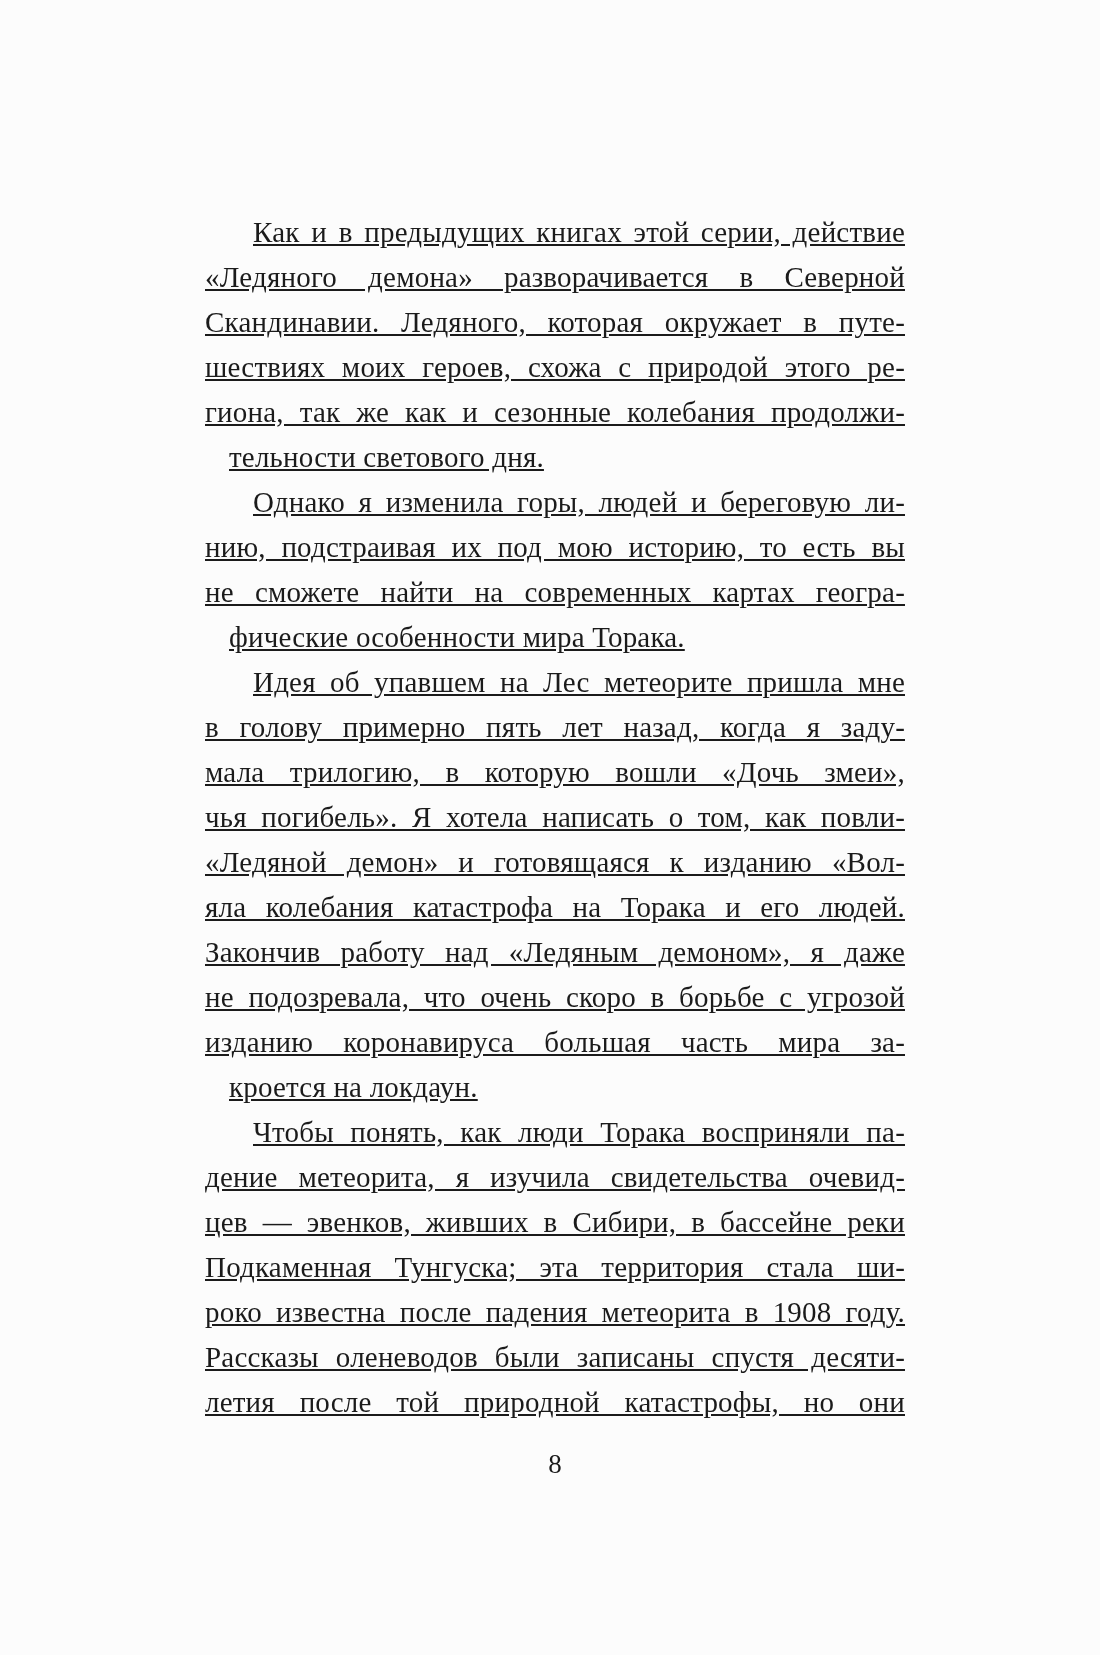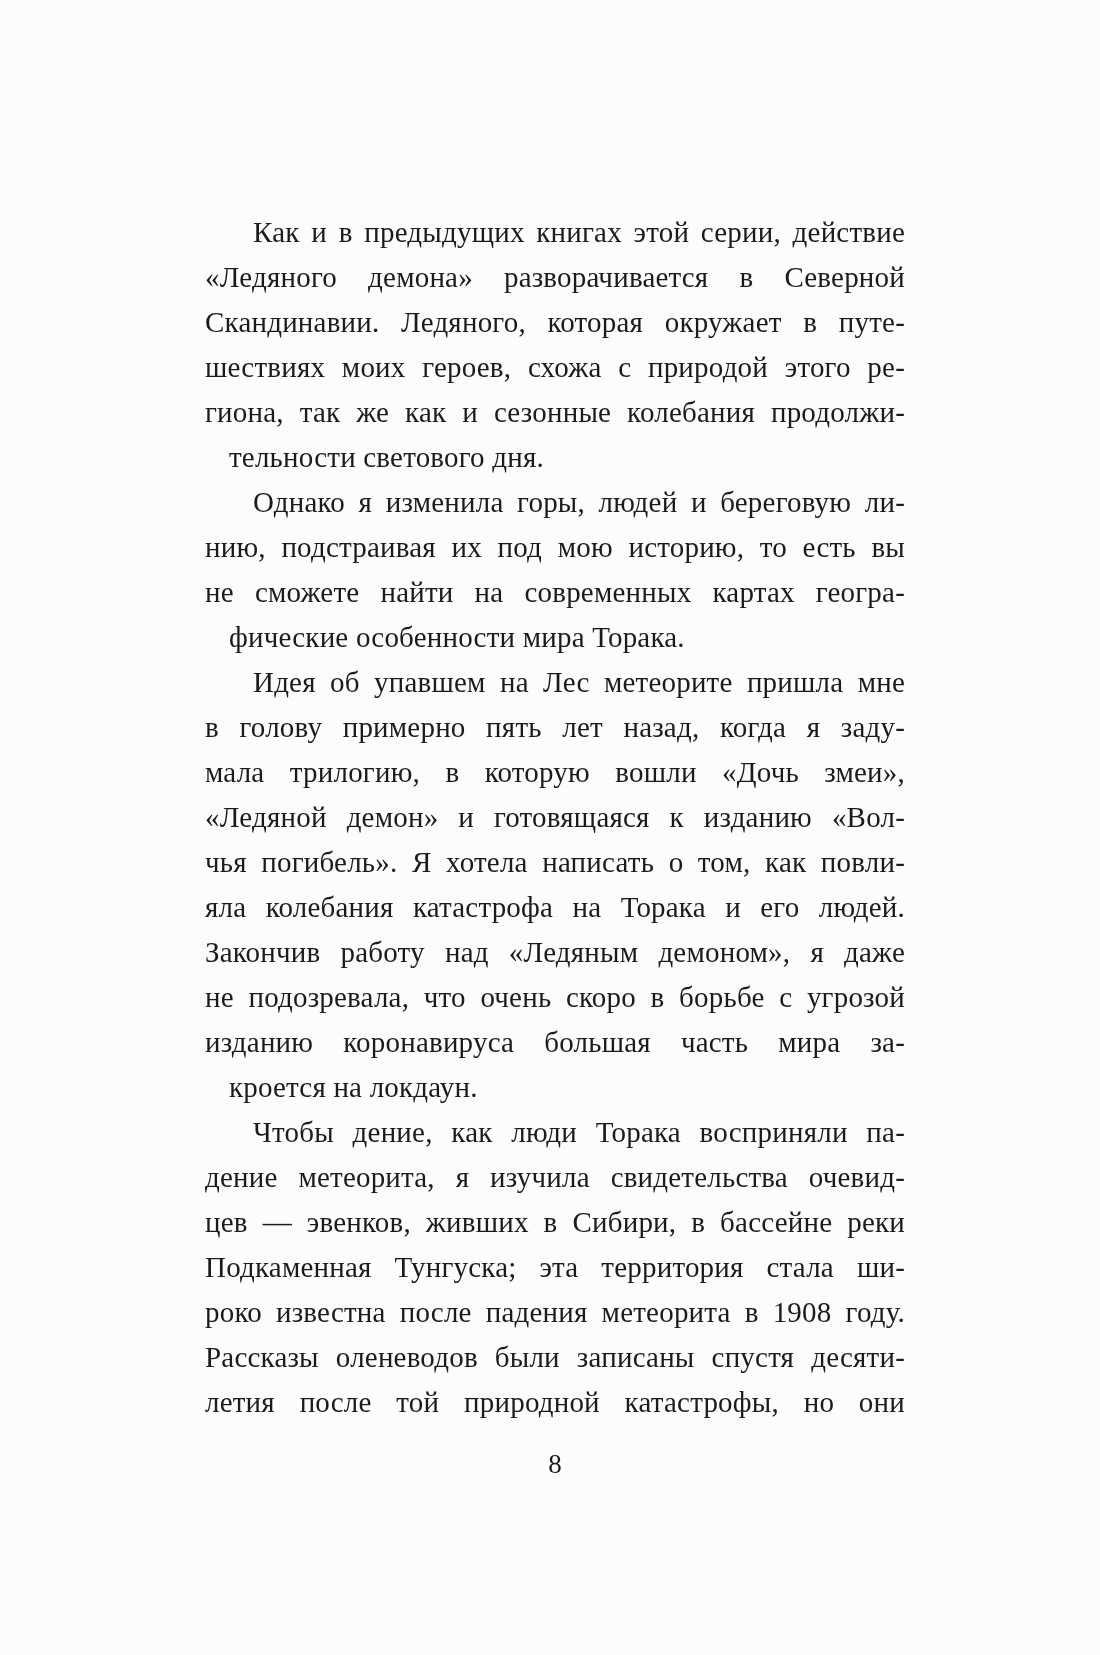--- a/index.html
+++ b/index.html
@@ -13,20 +13,21 @@
     background: #fcfcfc;
     font-family: "Liberation Serif", "DejaVu Serif", serif;
     color: #1b1b1b;
     overflow: hidden;
   }
   .text-block {
     position: absolute;
     left: 205px;
     top: 210px;
     width: 700px;
+    text-decoration: underline;
   }
   .paragraph {
     margin: 0;
   }
   .line {
     height: 45px;
     line-height: 45px;
     font-size: 29px;
     text-align: justify;
     text-align-last: justify;
@@ -71,31 +72,31 @@
       <div class="line first">Однако я изменила горы, людей и береговую ли-</div>
       <div class="line">нию, подстраивая их под мою историю, то есть вы</div>
       <div class="line">не сможете найти на современных картах геогра-</div>
       <div class="line last">фические особенности мира Торака.</div>
     </div>
 
     <div class="paragraph">
       <div class="line first">Идея об упавшем на Лес метеорите пришла мне</div>
       <div class="line">в голову примерно пять лет назад, когда я заду-</div>
       <div class="line">мала трилогию, в которую вошли «Дочь змеи»,</div>
+      <div class="line">чья погибель». Я хотела написать о том, как повли-</div>
       <div class="line">«Ледяной демон» и готовящаяся к изданию «Вол-</div>
-      <div class="line">чья погибель». Я хотела написать о том, как повли-</div>
       <div class="line">яла колебания катастрофа на Торака и его людей.</div>
       <div class="line">Закончив работу над «Ледяным демоном», я даже</div>
       <div class="line">не подозревала, что очень скоро в борьбе с угрозой</div>
       <div class="line">изданию коронавируса большая часть мира за-</div>
       <div class="line last">кроется на локдаун.</div>
     </div>
 
     <div class="paragraph">
-      <div class="line first">Чтобы дение, как люди Торака восприняли па-</div>
+      <div class="line first">Чтобы понять, как люди Торака восприняли па-</div>
       <div class="line">дение метеорита, я изучила свидетельства очевид-</div>
       <div class="line">цев — эвенков, живших в Сибири, в бассейне реки</div>
       <div class="line">Подкаменная Тунгуска; эта территория стала ши-</div>
       <div class="line">роко известна после падения метеорита в 1908 году.</div>
       <div class="line">Рассказы оленеводов были записаны спустя десяти-</div>
       <div class="line">летия после той природной катастрофы, но они</div>
     </div>
 
   </div>
 

